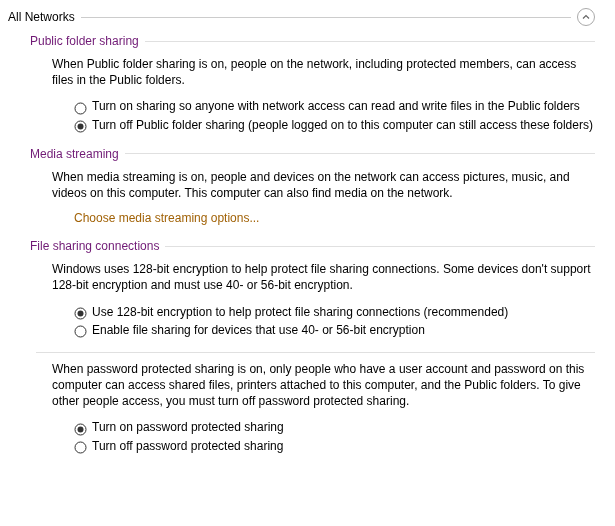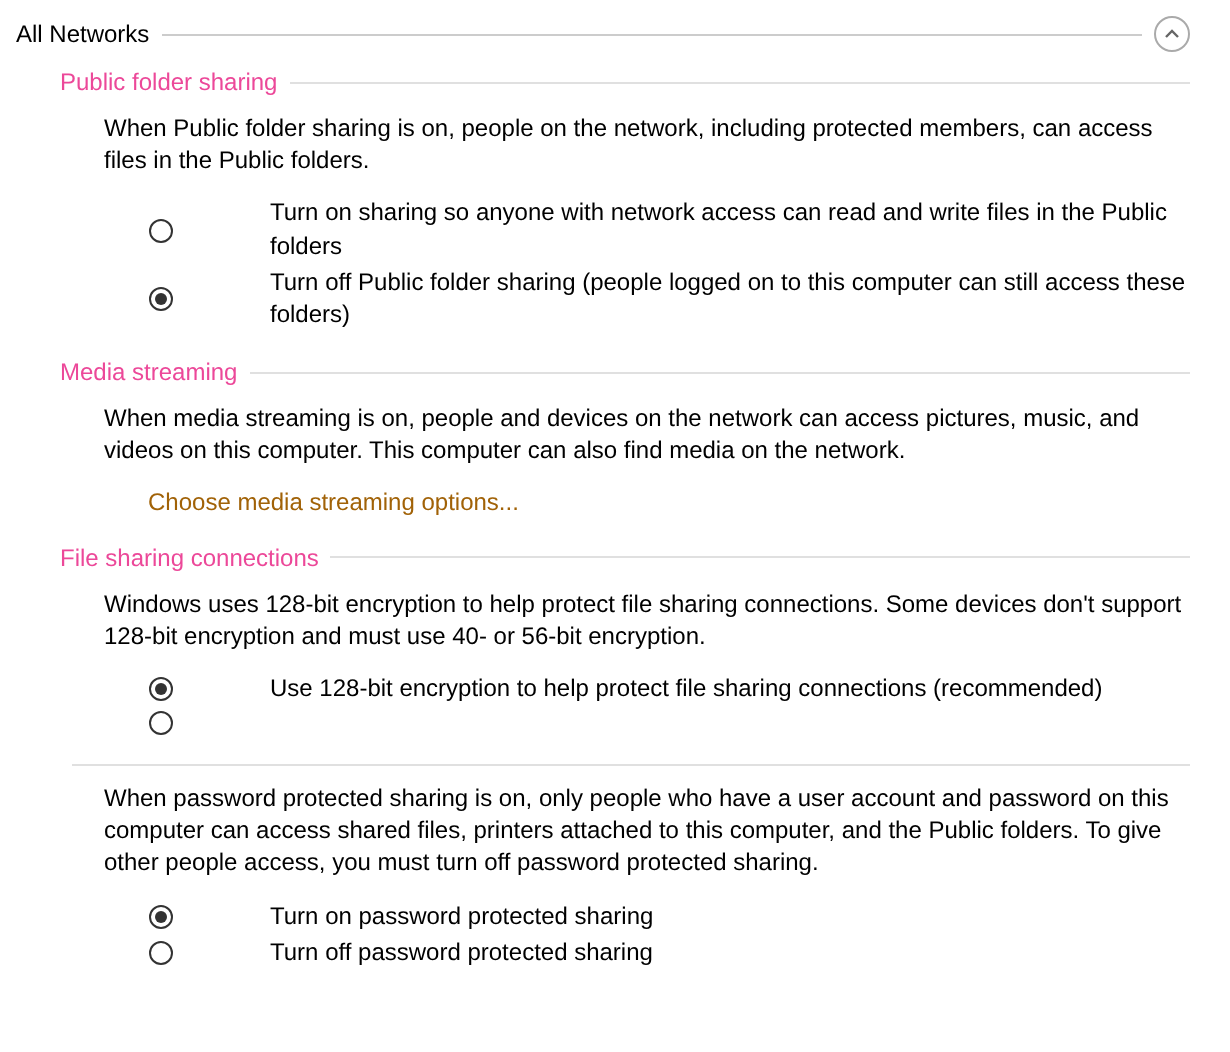--- a/index.html
+++ b/index.html
@@ -45,43 +45,42 @@
       margin-left: 22px;
       margin-bottom: 14px;
     }
     .subsection-header {
       display: flex;
       align-items: center;
       margin-bottom: 8px;
     }
     .subsection-title {
       font-size: 12px;
-      color: #ec4899;
+      color: #701a75;
       white-space: nowrap;
     }
     .sub-rule {
       flex: 1;
       border-top: 1px solid #e0e0e0;
       margin-left: 6px;
     }
     .description {
       margin-left: 22px;
       margin-bottom: 10px;
       line-height: 1.35;
       color: #000;
     }
     .options {
       margin-left: 44px;
     }
     .radio-row {
       display: flex;
-      align-items: center;
+      align-items: flex-end;
       margin-bottom: 2px;
       cursor: pointer;
-      gap: 43px;
     }
     .radio {
       flex-shrink: 0;
       width: 13px;
       height: 13px;
       margin-top: 1px;
       margin-right: 5px;
     }
     .radio-label {
       line-height: 1.35;
@@ -149,20 +148,21 @@
       <svg class="radio" viewBox="0 0 13 13">
         <circle cx="6.5" cy="6.5" r="5.5" stroke="#333" stroke-width="1" fill="#fff"></circle>
         <circle cx="6.5" cy="6.5" r="3" fill="#333"></circle>
       </svg>
       <span class="radio-label">Use 128-bit encryption to help protect file sharing connections (recommended)</span>
     </label>
     <label class="radio-row">
       <svg class="radio" viewBox="0 0 13 13">
         <circle cx="6.5" cy="6.5" r="5.5" stroke="#333" stroke-width="1" fill="#fff"></circle>
       </svg>
+      <span class="radio-label">Enable file sharing for devices that use 40- or 56-bit encryption</span>
     </label>
   </div>
 </div>
 
 <div class="subsection">
   <div class="subsection-header">
     <div class="sub-rule"></div>
   </div>
   <div class="description">When password protected sharing is on, only people who have a user account and password on this computer can access shared files, printers attached to this computer, and the Public folders. To give other people access, you must turn off password protected sharing.</div>
   <div class="options">

